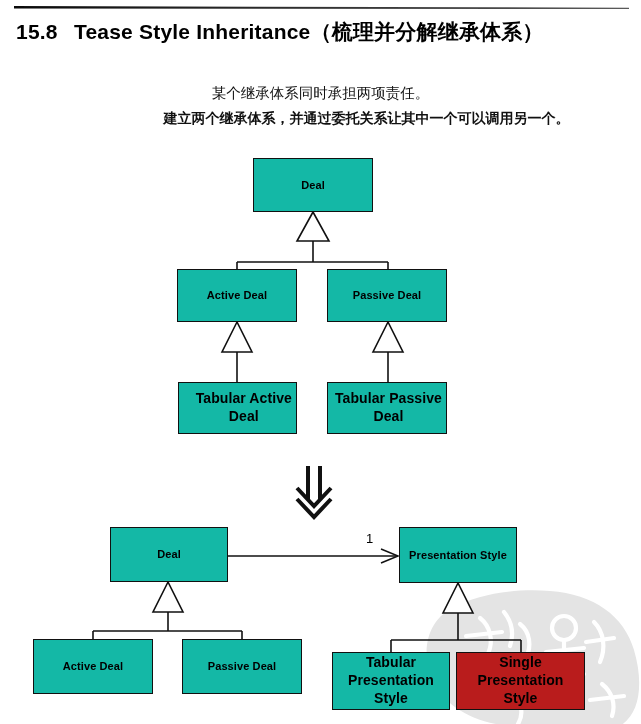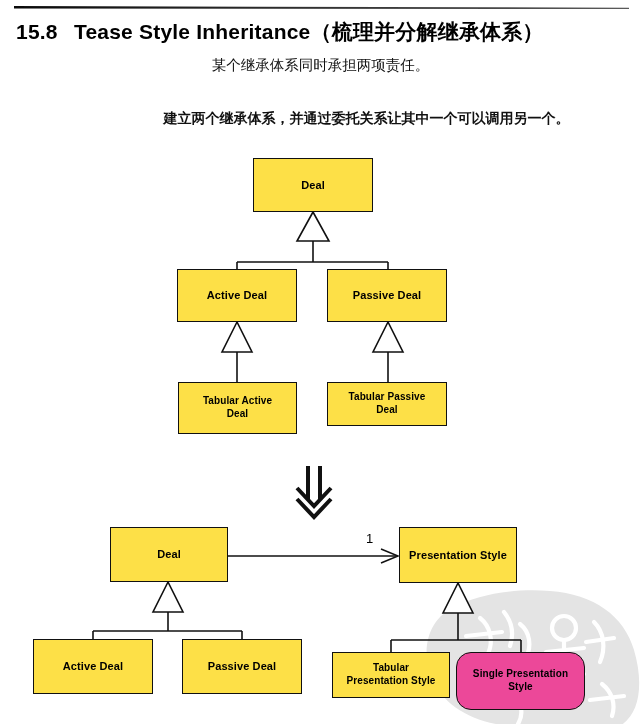--- a/index.html
+++ b/index.html
@@ -41,21 +41,21 @@
 
   
   .intro-line {
     position: absolute;
     width: 641px;
     text-align: center;
     font-family: "Liberation Serif", serif;
     font-size: 14.5px;
     color: #111;
   }
-  #intro-problem { top: 56px; }
+  #intro-problem { top: 84px; }
   #intro-solution {
     top: 110px;
     font-family: "Liberation Sans", sans-serif;
     font-weight: bold;
     font-size: 14px;
     margin-left: 46px;
   }
 
   
   #watermark {
@@ -74,39 +74,39 @@
     top: 0;
     width: 641px;
     height: 724px;
   }
 
   
   .uml-box {
     position: absolute;
     box-sizing: border-box;
     border: 1.6px solid #111111;
-    background: #fde047;
+    background: #14b8a6;
     display: flex;
     align-items: center;
     justify-content: center;
     text-align: center;
     font-family: "Liberation Sans", sans-serif;
     font-weight: bold;
     font-size: 11px;
     line-height: 1.28;
     letter-spacing: 0.1px;
     color: #000000;
     padding: 0 4px;
   }
   .uml-box.shaded {
-    background: #ec4899;
-    border-radius: 15px;
+    background: #b91c1c;
   }
   .uml-box.small-label {
-    font-size: 10px;
+    font-size: 14px;
+    justify-content: flex-end;
   }
 
   
   .edge-label {
     position: absolute;
     font-family: "Liberation Sans", sans-serif;
     font-size: 13px;
     color: #000;
   }
 </style>
@@ -217,36 +217,36 @@
     </div>
     <div class="uml-box" style="left: 177px; top: 269px; width: 120px; height: 53px;">
       <span>Active Deal</span>
     </div>
     <div class="uml-box" style="left: 327px; top: 269px; width: 120px; height: 53px;">
       <span>Passive Deal</span>
     </div>
     <div class="uml-box small-label" style="left: 178px; top: 382px; width: 119px; height: 52px;">
       <span>Tabular Active<br>Deal</span>
     </div>
-    <div class="uml-box small-label" style="left: 327px; top: 382px; width: 120px; height: 44px;">
+    <div class="uml-box small-label" style="left: 327px; top: 382px; width: 120px; height: 52px;">
       <span>Tabular Passive<br>Deal</span>
     </div>
     <div class="uml-box" style="left: 110px; top: 527px; width: 118px; height: 55px;">
       <span>Deal</span>
     </div>
     <div class="uml-box" style="left: 399px; top: 527px; width: 118px; height: 56px;">
       <span>Presentation Style</span>
     </div>
     <div class="uml-box" style="left: 33px; top: 639px; width: 120px; height: 55px;">
       <span>Active Deal</span>
     </div>
     <div class="uml-box" style="left: 182px; top: 639px; width: 120px; height: 55px;">
       <span>Passive Deal</span>
     </div>
-    <div class="uml-box small-label" style="left: 332px; top: 652px; width: 118px; height: 46px;">
+    <div class="uml-box small-label" style="left: 332px; top: 652px; width: 118px; height: 58px;">
       <span>Tabular<br>Presentation Style</span>
     </div>
     <div class="uml-box shaded small-label" style="left: 456px; top: 652px; width: 129px; height: 58px;">
       <span>Single Presentation<br>Style</span>
     </div>
   </div>
 
 <div class="edge-label" id="assoc-multiplicity" style="left: 366px; top: 531px;">1</div>
 
 </body></html>

